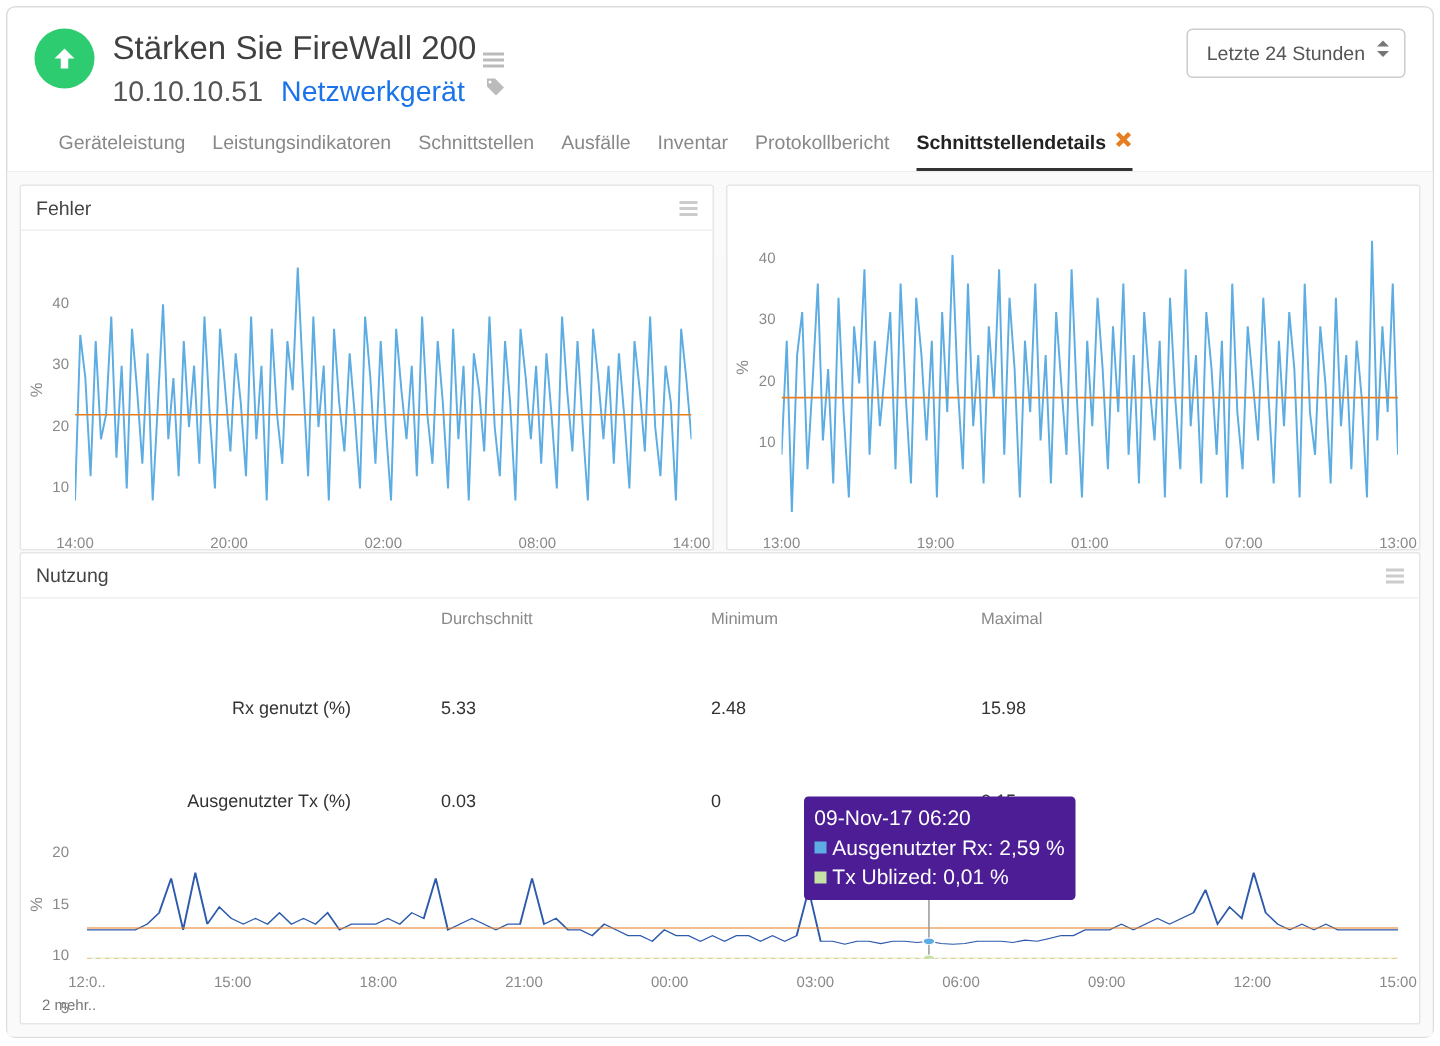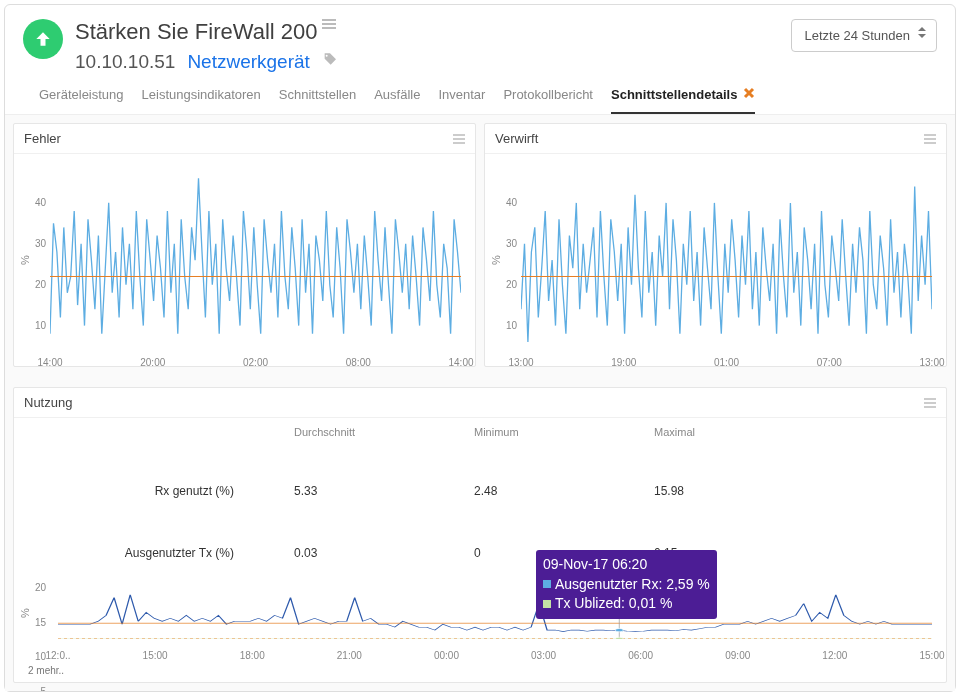--- a/index.html
+++ b/index.html
@@ -2,36 +2,36 @@
 <html><head>
 <meta charset="utf-8">
 <style>
 * { margin:0; padding:0; box-sizing:border-box; }
 body { font-family: -apple-system, BlinkMacSystemFont, "Segoe UI", Helvetica, Arial, sans-serif; background:#fff; color:#333; font-size:13px; width:960px; height:697px; overflow:hidden; }
 .page { border:1px solid #ddd; border-radius:6px; margin:4px; height:688px; display:flex; flex-direction:column; }
 .header { display:flex; align-items:flex-start; padding:14px 18px 0 18px; }
 .status-circle { width:40px; height:40px; border-radius:50%; background:#2ecc71; display:flex; align-items:center; justify-content:center; margin-right:12px; flex:0 0 auto; }
 .status-circle svg { width:20px; height:20px; fill:#fff; }
 .titleblock { flex:1 1 auto; }
-.titlebar { display:flex; align-items:flex-start; gap:4px; }
+.titlebar { display:flex; align-items:flex-end; gap:4px; }
 .titlebar h1 { font-size:22px; font-weight:400; color:#404040; }
 .hamb { width:14px; display:flex; flex-direction:column; gap:2px; cursor:pointer; }
 .hamb span { height:2px; background:#bbb; }
 .subline { margin-top:6px; display:flex; align-items:center; gap:12px; font-size:19px; }
 .subline .ip { color:#555; }
 .subline .devtype { color:#1a73e8; cursor:pointer; }
 .tag-icon svg { width:16px; height:16px; fill:#bbb; }
 .time-select { margin-left:auto; border:1px solid #ccc; border-radius:4px; padding:8px 26px 8px 12px; font-size:13px; color:#555; position:relative; background:#fff; cursor:pointer; }
 .time-select::after { content:""; position:absolute; right:10px; top:50%; transform:translateY(-50%); width:0; height:0; border-left:4px solid transparent; border-right:4px solid transparent; border-top:4px solid #777; }
 .time-select::before { content:""; position:absolute; right:10px; top:calc(50% - 9px); width:0; height:0; border-left:4px solid transparent; border-right:4px solid transparent; border-bottom:4px solid #777; }
 .tabs { display:flex; gap:18px; padding:14px 18px 0 34px; border-bottom:1px solid #eee; font-size:13px; }
 .tab { color:#888; padding-bottom:10px; cursor:pointer; }
 .tab.active { color:#222; font-weight:600; border-bottom:2px solid #333; display:flex; align-items:center; gap:6px; }
 .close-x svg { width:12px; height:12px; stroke:#e67e22; stroke-width:3; }
-.content { flex:1 1 auto; background:#fafafa; padding:8px; display:flex; flex-direction:column; gap:20px; overflow:hidden; }
+.content { flex:1 1 auto; background:#fafafa; padding:8px; display:flex; flex-direction:column; gap:1px; overflow:hidden; }
 .row2 { display:flex; gap:8px; height:244px; }
 .panel { background:#fff; border:1px solid #e6e6e6; border-radius:2px; flex:1 1 50%; display:flex; flex-direction:column; }
 .panel-head { height:30px; display:flex; align-items:center; padding:0 10px; border-bottom:1px solid #f0f0f0; }
 .panel-head .title { font-size:13px; font-weight:500; color:#444; }
 .panel-menu { margin-left:auto; display:flex; flex-direction:column; gap:2px; cursor:pointer; width:12px; align-items:flex-end; }
 .panel-menu span { width:12px; height:2px; background:#ccc; }
 .chart-wrap { flex:1 1 auto; position:relative; padding:8px 14px 6px 36px; }
 .ylabel { position:absolute; left:6px; top:50%; transform:translateY(-50%) rotate(-90deg); font-size:11px; color:#888; }
 .ytick { position:absolute; left:14px; font-size:10px; color:#888; text-align:right; width:18px; }
 .xtick { position:absolute; bottom:-2px; font-size:10px; color:#888; transform:translateX(-50%); }
@@ -128,28 +128,20 @@
             <span class="ytick" style="top: 83.7778px;">30</span>
             <span class="ytick" style="top: 42.8889px;">40</span>
             <span class="xtick" style="left: 36px;">14:00</span>
             <span class="xtick" style="left: 138.75px;">20:00</span>
             <span class="xtick" style="left: 241.5px;">02:00</span>
             <span class="xtick" style="left: 344.25px; margin-top: 28px;">08:00</span>
             <span class="xtick" style="left: 447px;">14:00</span>
           </div>
       </div>
       <div class="panel">
-        <div class="panel-head">
-          <span class="title">Verwirft</span>
-          <div class="panel-menu">
-              <span></span>
-              <span></span>
-              <span></span>
-            </div>
-        </div>
         <div class="chart-wrap">
           <span class="ylabel">%</span>
           <div class="plot">
               <svg viewBox="0 0 411 184" preserveAspectRatio="none">
                 <path d="M0.0 147.2 L3.5 81.8 L6.9 179.9 L10.4 90.0 L13.8 65.4 L17.3 155.4 L20.7 106.3 L24.2 49.1 L27.6 139.0 L31.1 98.1 L34.5 163.6 L38.0 57.2 L41.4 122.7 L44.9 171.7 L48.4 73.6 L51.8 106.3 L55.3 40.9 L58.7 147.2 L62.2 81.8 L65.6 130.8 L69.1 98.1 L72.5 65.4 L76.0 155.4 L79.4 49.1 L82.9 114.5 L86.3 163.6 L89.8 57.2 L93.3 90.0 L96.7 139.0 L100.2 81.8 L103.6 171.7 L107.1 65.4 L110.5 122.7 L114.0 32.7 L117.4 106.3 L120.9 155.4 L124.3 49.1 L127.8 130.8 L131.2 90.0 L134.7 163.6 L138.2 73.6 L141.6 114.5 L145.1 40.9 L148.5 147.2 L152.0 57.2 L155.4 98.1 L158.9 171.7 L162.3 81.8 L165.8 122.7 L169.2 49.1 L172.7 139.0 L176.1 90.0 L179.6 163.6 L183.1 65.4 L186.5 106.3 L190.0 147.2 L193.4 40.9 L196.9 114.5 L200.3 171.7 L203.8 81.8 L207.2 130.8 L210.7 57.2 L214.1 98.1 L217.6 155.4 L221.0 73.6 L224.5 122.7 L227.9 49.1 L231.4 147.2 L234.9 90.0 L238.3 163.6 L241.8 65.4 L245.2 106.3 L248.7 139.0 L252.1 81.8 L255.6 171.7 L259.0 57.2 L262.5 114.5 L265.9 155.4 L269.4 40.9 L272.8 130.8 L276.3 90.0 L279.8 163.6 L283.2 65.4 L286.7 98.1 L290.1 147.2 L293.6 81.8 L297.0 171.7 L300.5 49.1 L303.9 122.7 L307.4 155.4 L310.8 73.6 L314.3 106.3 L317.7 139.0 L321.2 57.2 L324.7 114.5 L328.1 163.6 L331.6 81.8 L335.0 130.8 L338.5 65.4 L341.9 98.1 L345.4 171.7 L348.8 49.1 L352.3 122.7 L355.7 147.2 L359.2 73.6 L362.6 106.3 L366.1 163.6 L369.6 57.2 L373.0 130.8 L376.5 90.0 L379.9 155.4 L383.4 81.8 L386.8 114.5 L390.3 171.7 L393.7 24.5 L397.2 139.0 L400.6 73.6 L404.1 122.7 L407.5 49.1 L411.0 147.2" fill="none" stroke="#5dade2" stroke-width="1.3"></path>
                 <line x1="0" y1="114.4888888888889" x2="411" y2="114.4888888888889" stroke="#e67e22" stroke-width="1"></line>
               </svg>
             </div>
         <span class="ytick" style="top: 165.556px;">10</span>
             <span class="ytick" style="top: 124.667px;">20</span>

